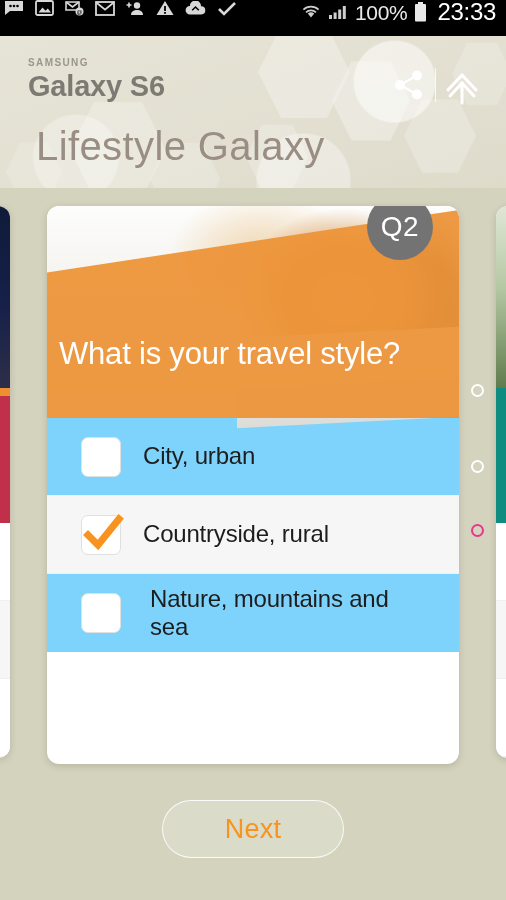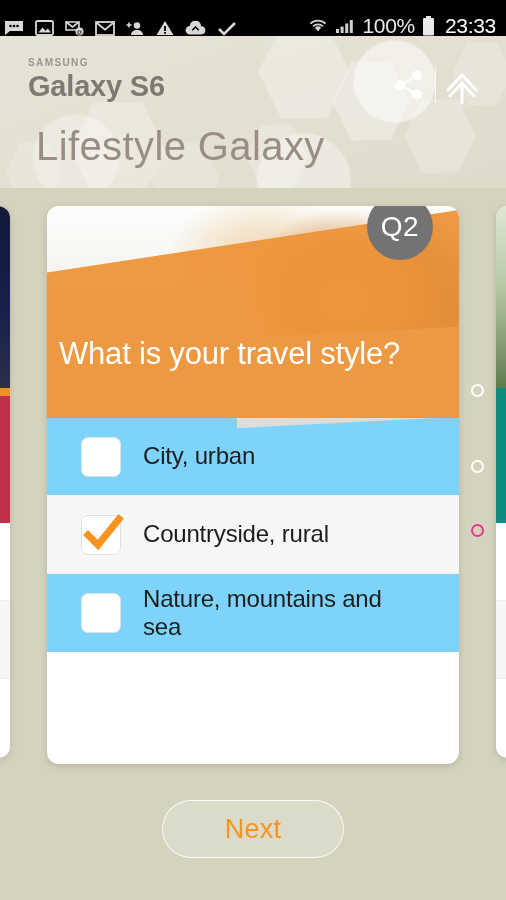--- a/index.html
+++ b/index.html
@@ -7,28 +7,28 @@
     width:506px; height:900px;
     font-family:"Liberation Sans", sans-serif;
     background:#d4d3be;
     overflow:hidden;
   }
   #app { position:relative; width:506px; height:900px; overflow:hidden; }
 
   
   .statusbar{
     position:absolute; top:0; left:0; width:506px; height:36px;
-    background:#000; display:flex; align-items:flex-end;
+    background:#000; display:flex; align-items:flex-start;
     padding:0 10px 0 4px; z-index:60;
   }
   .sb-left{ display:flex; align-items:center; gap:11px; flex:1; }
   .sb-right{ display:flex; align-items:center; gap:7px; }
   .sb-ico{ display:block; }
   .sb-text{ color:#e9e9e9; font-size:21px; letter-spacing:-.3px; line-height:1; }
-  .sb-time{ color:#fff; font-size:21px; line-height:1; letter-spacing:-.3px; margin-left:3px;}
+  .sb-time{ color:#fff; font-size:24px; line-height:1; letter-spacing:-.3px; margin-left:3px;}
 
   
   .header{
     position:absolute; top:36px; left:0; width:506px; height:152px;
     background:
       radial-gradient(circle at 78% 30%, rgba(255,255,255,.50) 0 40px, rgba(255,255,255,0) 42px),
       radial-gradient(circle at 60% 95%, rgba(255,255,255,.35) 0 46px, rgba(255,255,255,0) 48px),
       radial-gradient(circle at 15% 80%, rgba(255,255,255,.30) 0 42px, rgba(255,255,255,0) 44px),
       linear-gradient(160deg,#e6e4d6 0%, #e3e0d2 55%, #dedbcb 100%);
     overflow:hidden; z-index:10;
@@ -105,21 +105,21 @@
     display:flex; align-items:center; justify-content:center;
     font-size:28px; z-index:8; letter-spacing:.5px;
   }
 
   
   .options{ background:#7dd3fc; }
   .opt{
     display:flex; align-items:center; min-height:78px;
     padding:8px 0 8px 34px; border-bottom:1px solid #f0f0f0;
   }
-  .opt:last-child{ border-bottom:none; }
+  .opt:last-child{ border-bottom:none;gap:7px; }
   .opt.selected{ background:#f6f6f7; }
   .cb{
     position:relative; width:40px; height:40px; min-width:40px;
     border:1px solid #e0e0e0; border-radius:7px; background:#fff;
     margin-right:22px;
   }
   .cb svg{ position:absolute; left:-3px; top:-5px; }
   .opt-label{ font-size:24px; color:#1d1d1d; line-height:1.18; letter-spacing:-.2px; max-width:260px; }
 
   

